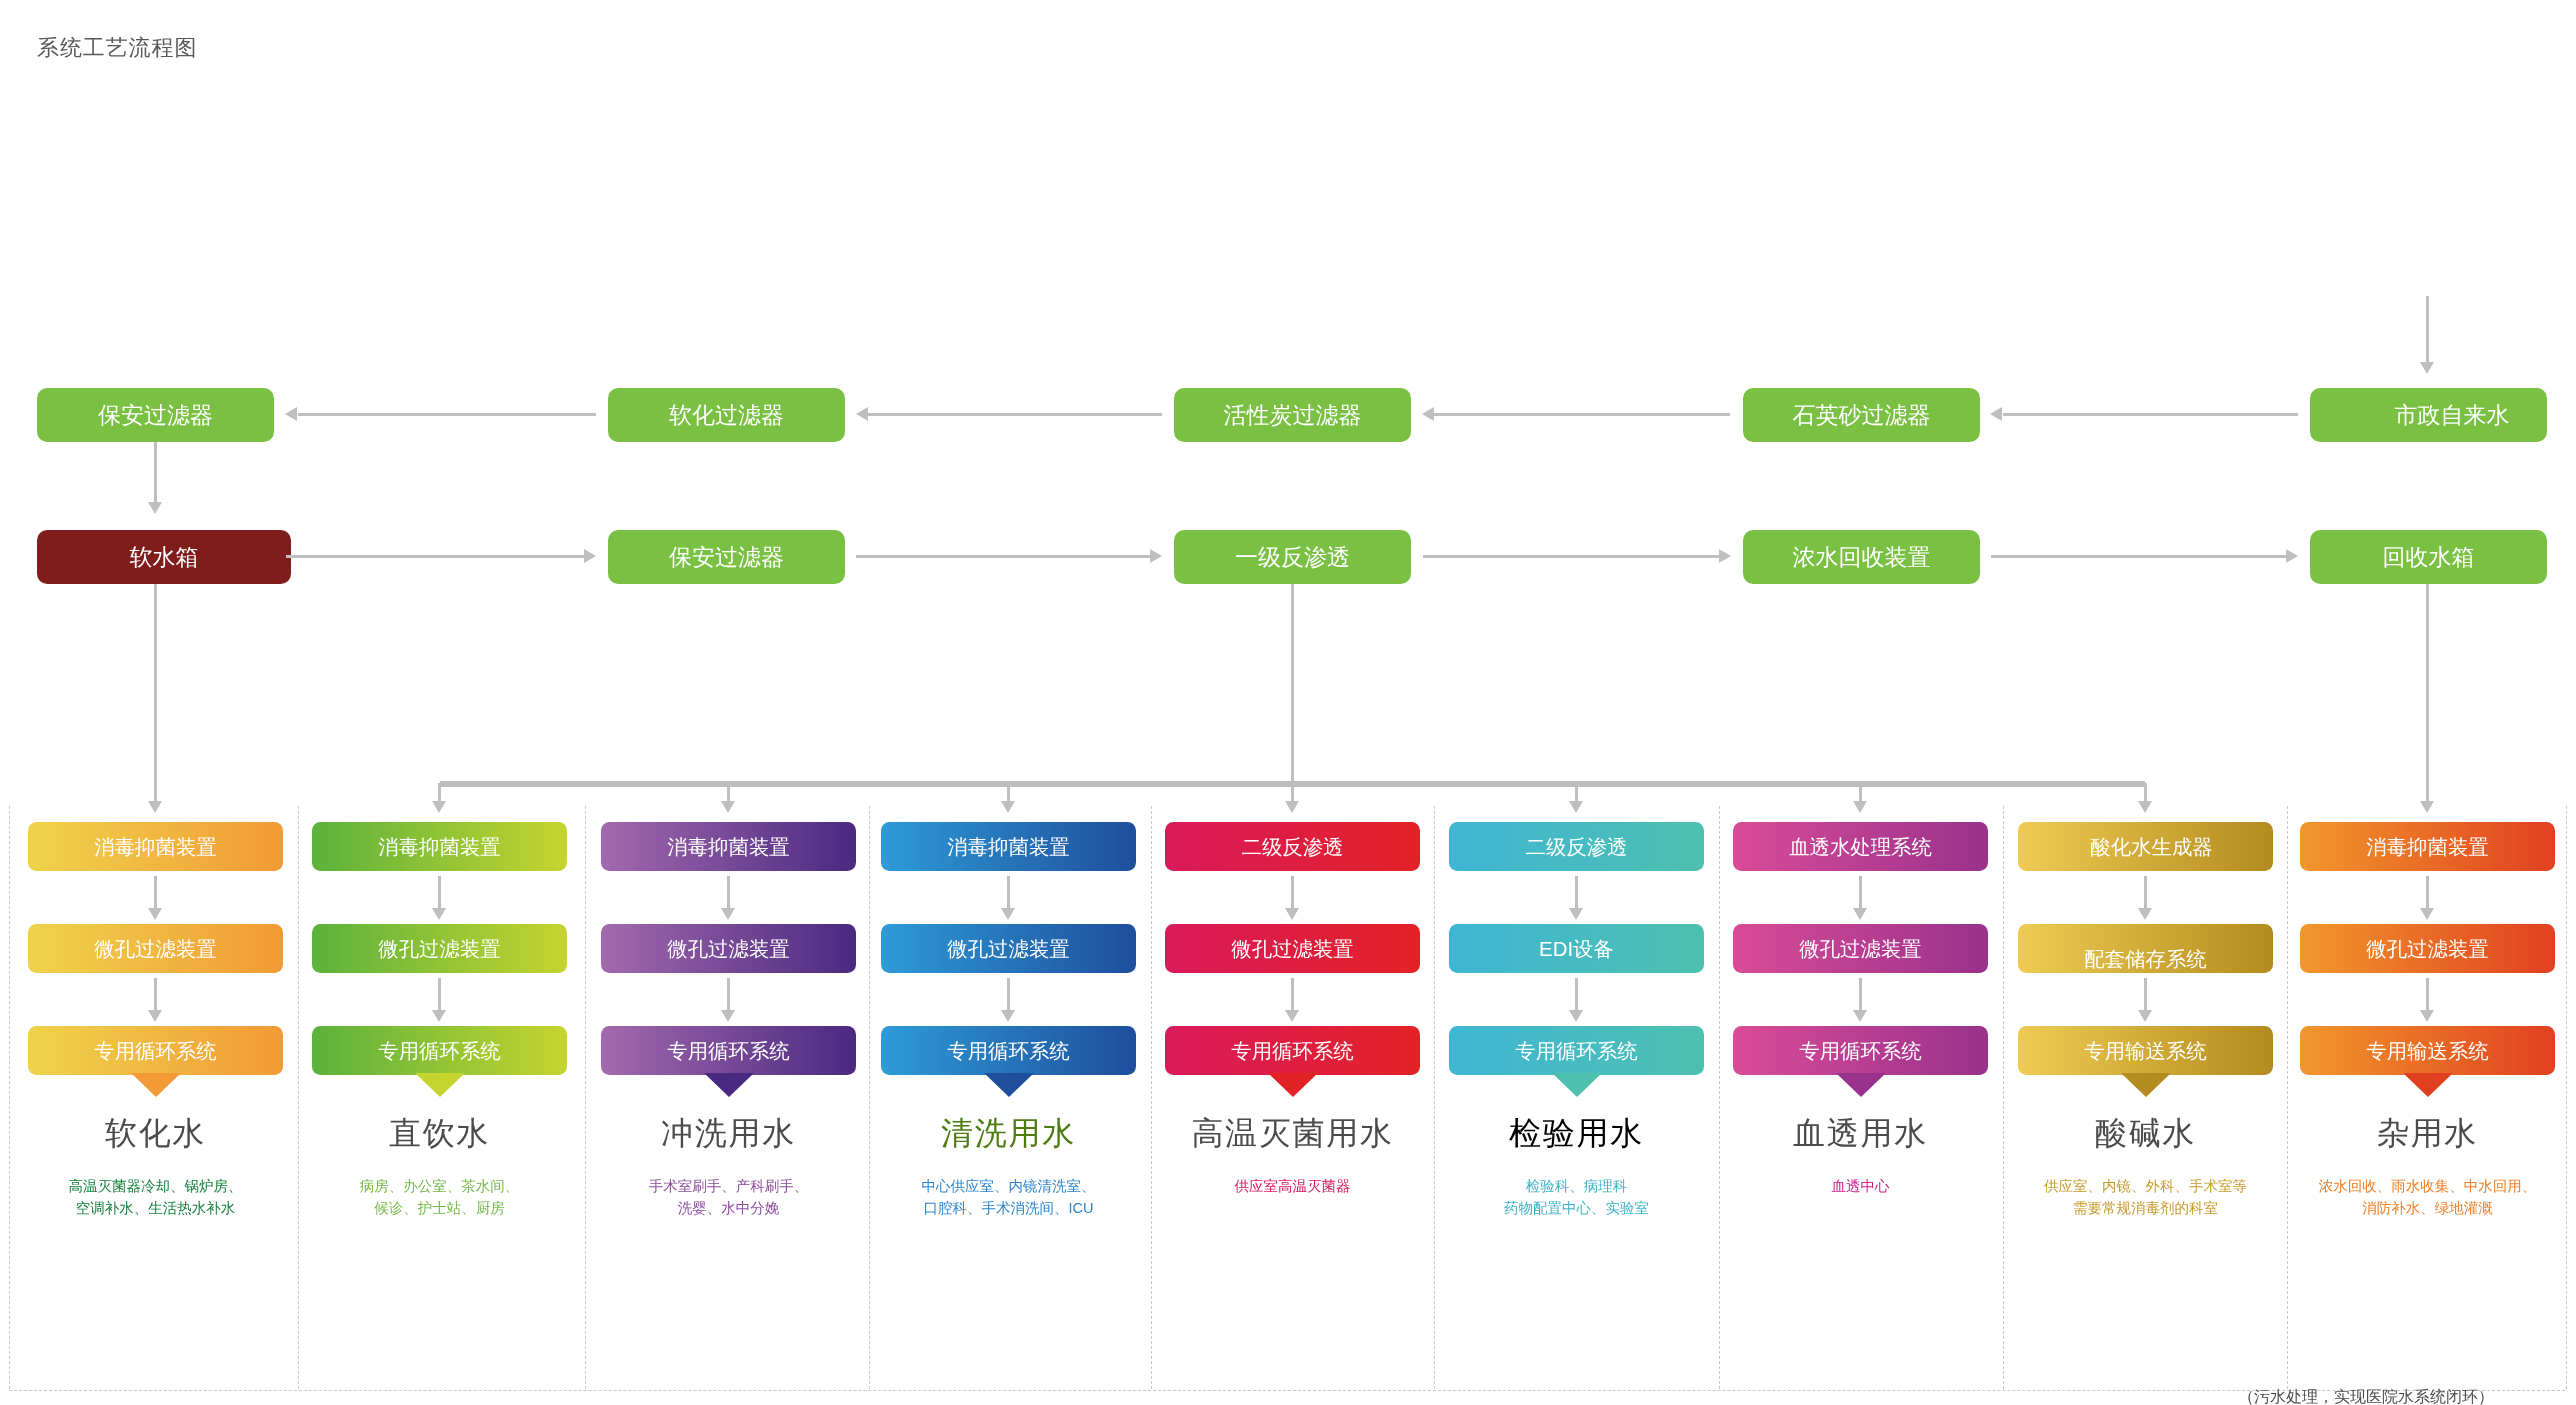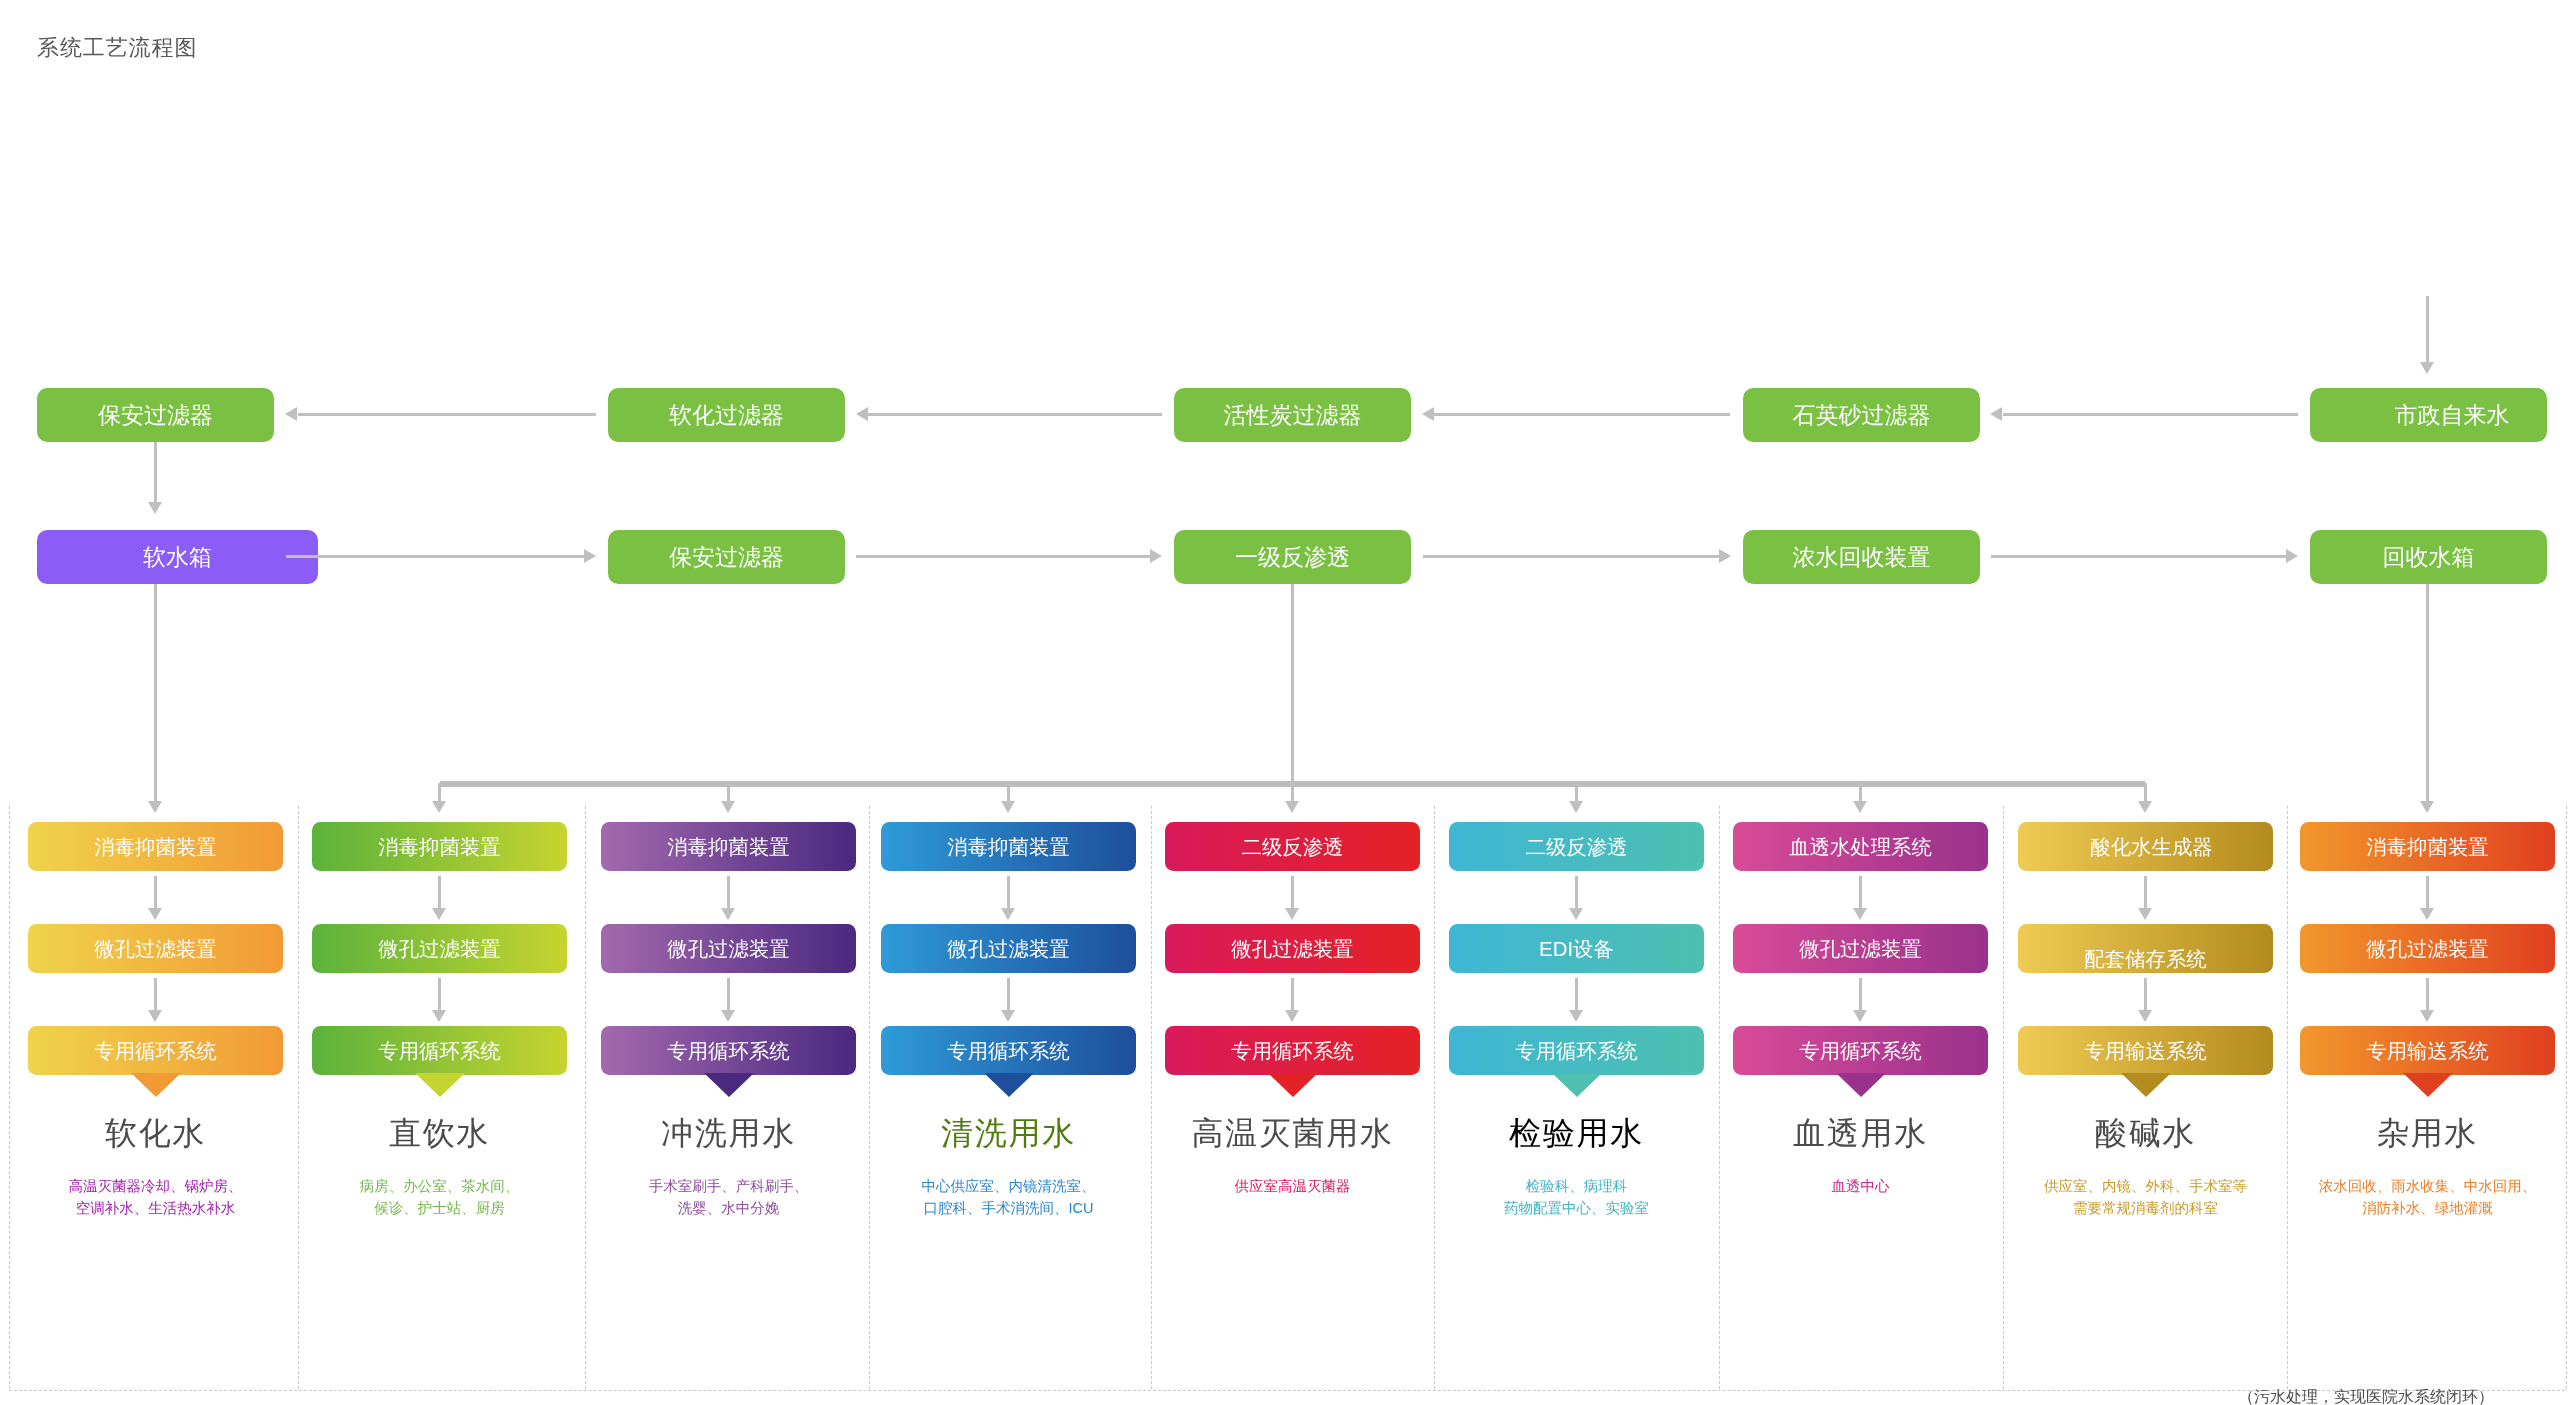--- a/index.html
+++ b/index.html
@@ -106,21 +106,21 @@
     </div>
     <div class="gbox" style="left: 1174px; top: 386px; width: 237px; background: rgb(122, 193, 67);">
       <span>活性炭过滤器</span>
     </div>
     <div class="gbox" style="left: 1743px; top: 386px; width: 237px; background: rgb(122, 193, 67);">
       <span>石英砂过滤器</span>
     </div>
     <div class="gbox" style="left: 2310px; top: 386px; width: 237px; background: rgb(122, 193, 67); padding-left: 47px;">
       <span>市政自来水</span>
     </div>
-    <div class="gbox" style="left: 37px; top: 528px; width: 281px; background: #8b5cf6;">
+    <div class="gbox" style="left: 37px; top: 528px; width: 254px; background: #7f1d1d;">
       <span>软水箱</span>
     </div>
     <div class="gbox" style="left: 608px; top: 528px; width: 237px; background: rgb(122, 193, 67);">
       <span>保安过滤器</span>
     </div>
     <div class="gbox" style="left: 1174px; top: 528px; width: 237px; background: rgb(122, 193, 67);">
       <span>一级反渗透</span>
     </div>
     <div class="gbox" style="left: 1743px; top: 528px; width: 237px; background: rgb(122, 193, 67);">
       <span>浓水回收装置</span>
@@ -191,21 +191,21 @@
         <span style="color: rgb(255, 255, 255);">微孔过滤装置</span>
       </div>
       <div class="col-arrow">
         <div class="vline"></div>
         <div class="arrow-d"></div>
       </div>
       <div class="cbox tail" style="background: linear-gradient(90deg, rgb(239, 211, 75) 0%, rgb(242, 154, 54) 100%); color: rgb(242, 154, 54);">
         <span style="color: rgb(255, 255, 255);">专用循环系统</span>
       </div>
       <div class="cname" style="color: rgb(75, 75, 77);">软化水</div>
-      <div class="cdesc" style="color: #a21caf;">高温灭菌器冷却、锅炉房、<br>空调补水、生活热水补水</div>
+      <div class="cdesc" style="color: #15803d;">高温灭菌器冷却、锅炉房、<br>空调补水、生活热水补水</div>
     </div>
     <div class="col" style="left: 312px; top: 820px;">
       <div class="cbox" style="background: linear-gradient(90deg, rgb(91, 178, 60) 0%, rgb(198, 212, 47) 100%); color: rgb(198, 212, 47);">
         <span style="color: rgb(255, 255, 255);">消毒抑菌装置</span>
       </div>
       <div class="col-arrow">
         <div class="vline"></div>
         <div class="arrow-d"></div>
       </div>
       <div class="cbox" style="background: linear-gradient(90deg, rgb(91, 178, 60) 0%, rgb(198, 212, 47) 100%); color: rgb(198, 212, 47);">

